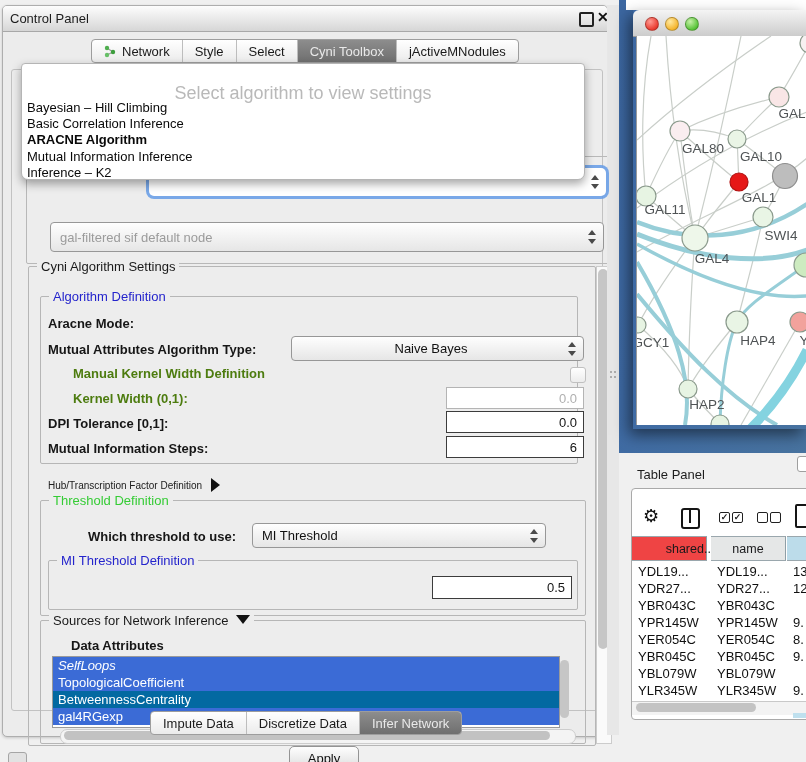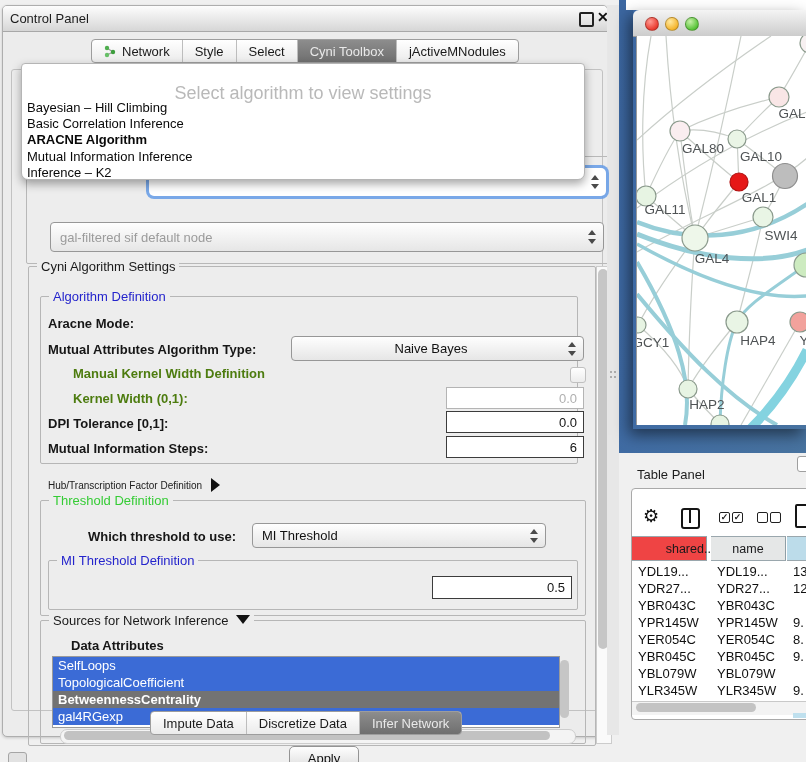--- a/index.html
+++ b/index.html
@@ -225,23 +225,23 @@
     <div id="mithr-group" class="abs group">
       <span class="gtitle" style="color:#2424cc">MI Threshold Definition</span>
     </div>
     <div class="abs tfield" style="left:420px;top:506px;width:140px;height:23px;">0.5</div>
 
     <div id="src-group" class="abs group">
       <span class="gtitle" style="color:#1a1a1a"><span>Sources for Network Inference</span><span class="arrow-down"></span></span>
     </div>
     <span class="abs flabel" style="left:33px;top:568px;margin-left:26px;">Data Attributes</span>
     <div id="attr-list" class="abs">
-        <div class="li" style="background: rgb(59, 107, 214);">SelfLoops</div>
+        <div class="li" style="background: rgb(59, 107, 214); font-style: italic;">SelfLoops</div>
         <div class="li" style="background: rgb(59, 107, 214);">TopologicalCoefficient</div>
-        <div class="li" style="background: #737373; font-weight: bold;">BetweennessCentrality</div>
+        <div class="li" style="background: #0369a1;">BetweennessCentrality</div>
         <div class="li" style="background: rgb(59, 107, 214);">gal4RGexp</div>
       </div>
     <div id="list-vsb" class="abs"></div>
     <div id="list-hsb-track" class="abs"></div>
     <div id="list-hsb-thumb" class="abs"></div>
 
     <div id="set-vsb-track" class="abs"></div>
     <div id="set-vsb-thumb" class="abs"></div>
 
     <div id="apply-btn" class="abs">Apply</div>

